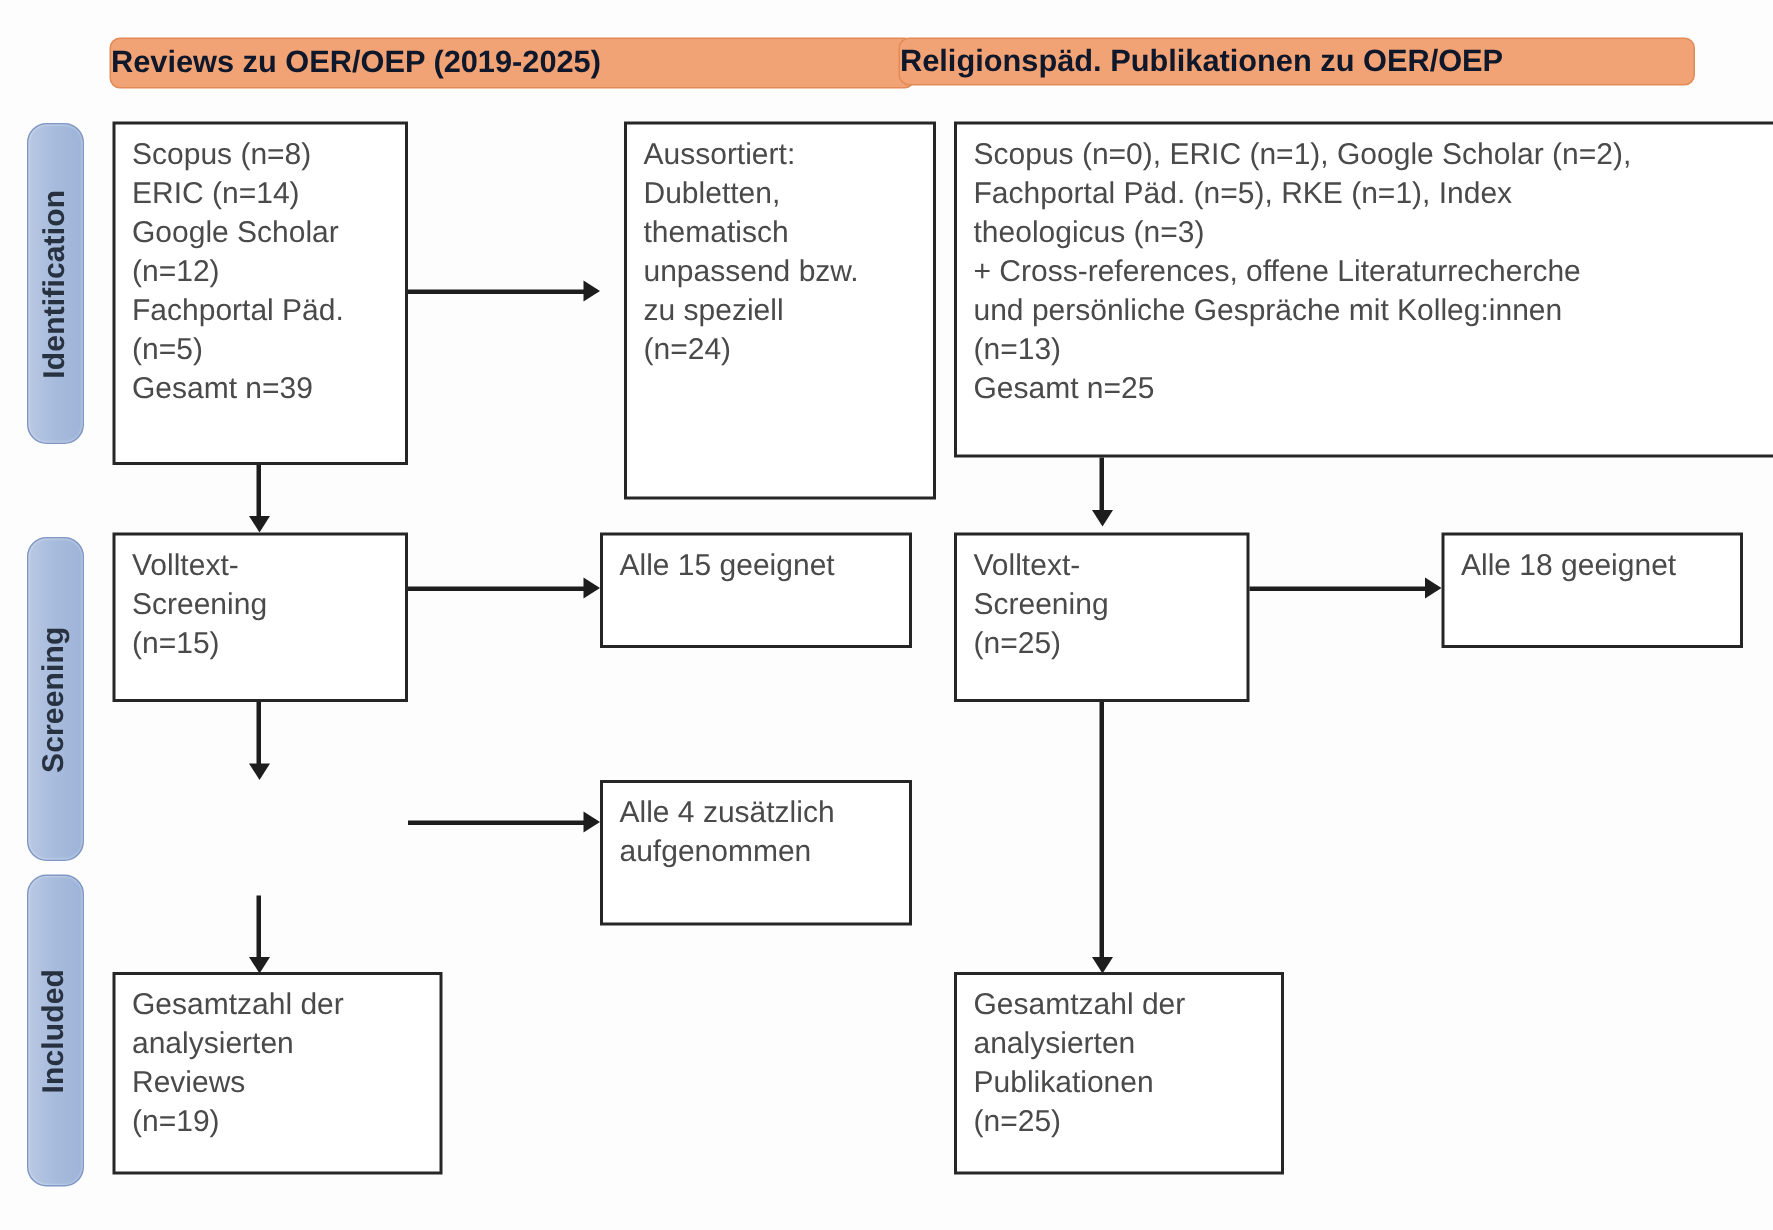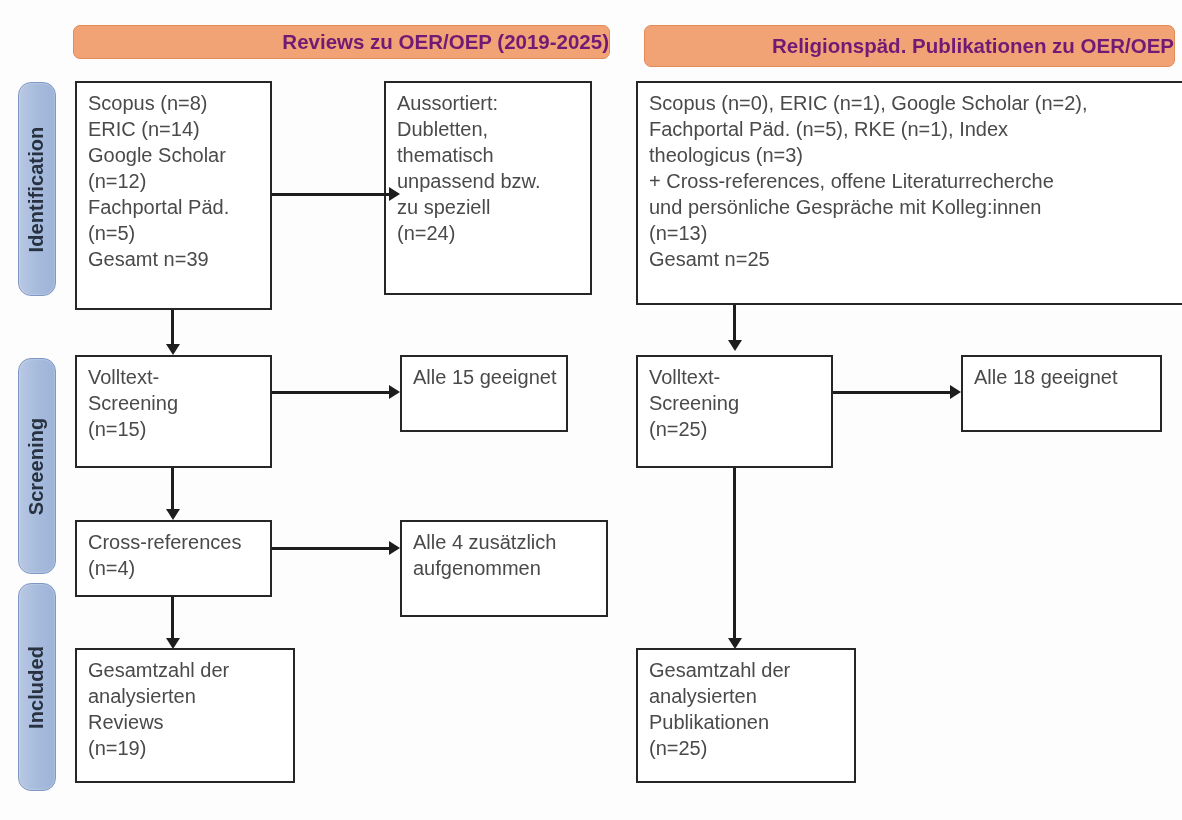--- a/index.html
+++ b/index.html
@@ -42,22 +42,22 @@
 
   
   .banner {
     position: absolute;
     background: #f2a376;
     border: 1.5px solid #e28b57;
     border-radius: 7px;
     box-sizing: border-box;
     display: flex;
     align-items: center;
-    justify-content: flex-end;
-    color: #701a75;
+    justify-content: flex-start;
+    color: #0f172a;
     font-size: 20.5px;
     font-weight: bold;
     white-space: nowrap;
     overflow: hidden;
   }
 
   
   .flowbox {
     position: absolute;
     background: #ffffff;
@@ -108,59 +108,57 @@
   <div class="stage-pill" style="left:18px; top:358px; width:38px; height:216px;">
     <span class="stage-label">Screening</span>
   </div>
   <div class="stage-pill" style="left:18px; top:583px; width:38px; height:208px;">
     <span class="stage-label">Included</span>
   </div>
 
   <div class="banner" style="left:73px; top:25px; width:537px; height:34px;">
     <span>Reviews zu OER/OEP (2019-2025)</span>
   </div>
-  <div class="banner" style="left:644px; top:25px; width:531px; height:42px;">
+  <div class="banner" style="left:599px; top:25px; width:531px; height:32px;">
     <span>Religionspäd. Publikationen zu OER/OEP</span>
   </div>
 
   <div class="flowbox" style="left:75px; top:81px; width:197px; height:229px;">Scopus (n=8)
 ERIC (n=14)
 Google Scholar
 (n=12)
 Fachportal Päd.
 (n=5)
 Gesamt n=39</div>
 
-  <div class="flowbox" style="left:384px; top:81px; width:208px; height:214px;">Aussortiert:
+  <div class="flowbox" style="left:416px; top:81px; width:208px; height:252px;">Aussortiert:
 Dubletten,
 thematisch
 unpassend bzw.
 zu speziell
 (n=24)</div>
 
   <div class="conn-h" style="left:272px; top:193px; width:118px;"></div>
   <div class="arrow-right" style="left:389px; top:187px;"></div>
 
   <div class="conn-v" style="left:171px; top:310px; height:35px;"></div>
   <div class="arrow-down" style="left:166px; top:344px;"></div>
 
   <div class="flowbox" style="left:75px; top:355px; width:197px; height:113px;">Volltext-
 Screening
 (n=15)</div>
 
-  <div class="flowbox" style="left:400px; top:355px; width:168px; height:77px;">Alle 15 geeignet</div>
+  <div class="flowbox" style="left:400px; top:355px; width:208px; height:77px;">Alle 15 geeignet</div>
 
   <div class="conn-h" style="left:272px; top:391px; width:118px;"></div>
   <div class="arrow-right" style="left:389px; top:385px;"></div>
 
   <div class="conn-v" style="left:171px; top:468px; height:42px;"></div>
   <div class="arrow-down" style="left:166px; top:509px;"></div>
 
-  <div class="flowbox" style="left:75px; top:520px; width:197px; height:77px;">Cross-references
-(n=4)</div>
 
   <div class="flowbox" style="left:400px; top:520px; width:208px; height:97px;">Alle 4 zusätzlich
 aufgenommen</div>
 
   <div class="conn-h" style="left:272px; top:547px; width:118px;"></div>
   <div class="arrow-right" style="left:389px; top:541px;"></div>
 
   <div class="conn-v" style="left:171px; top:597px; height:42px;"></div>
   <div class="arrow-down" style="left:166px; top:638px;"></div>
 

